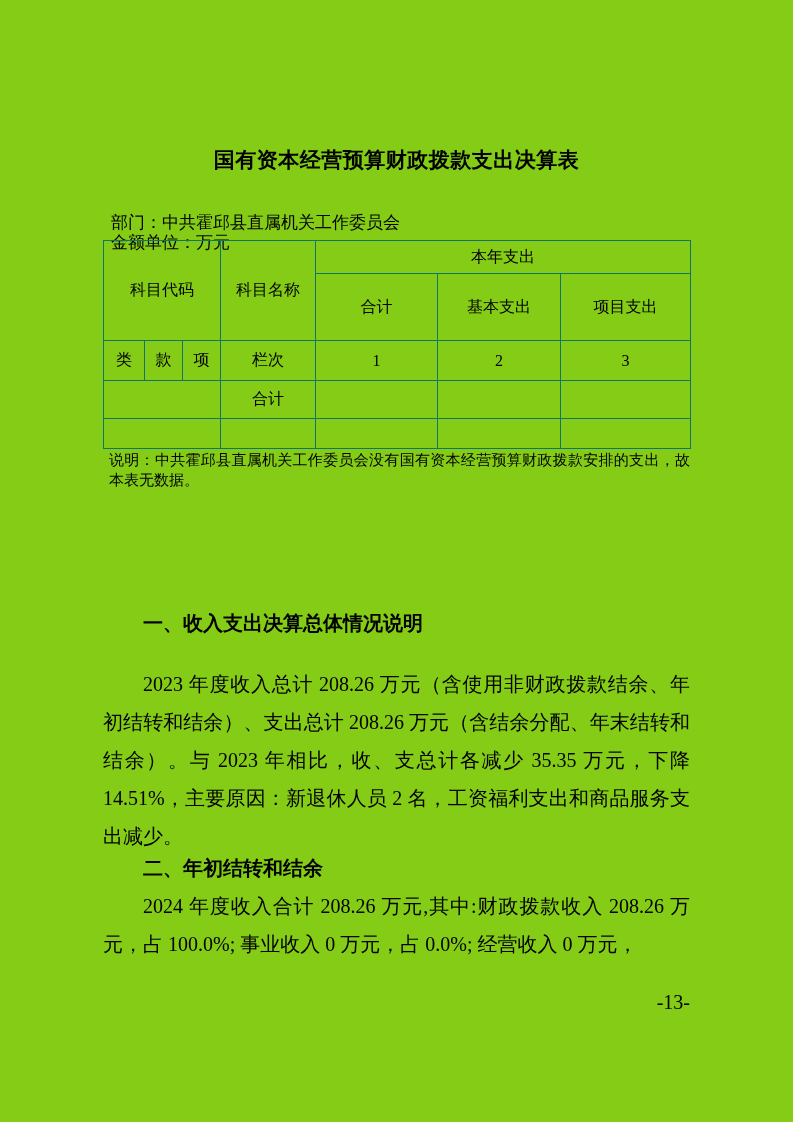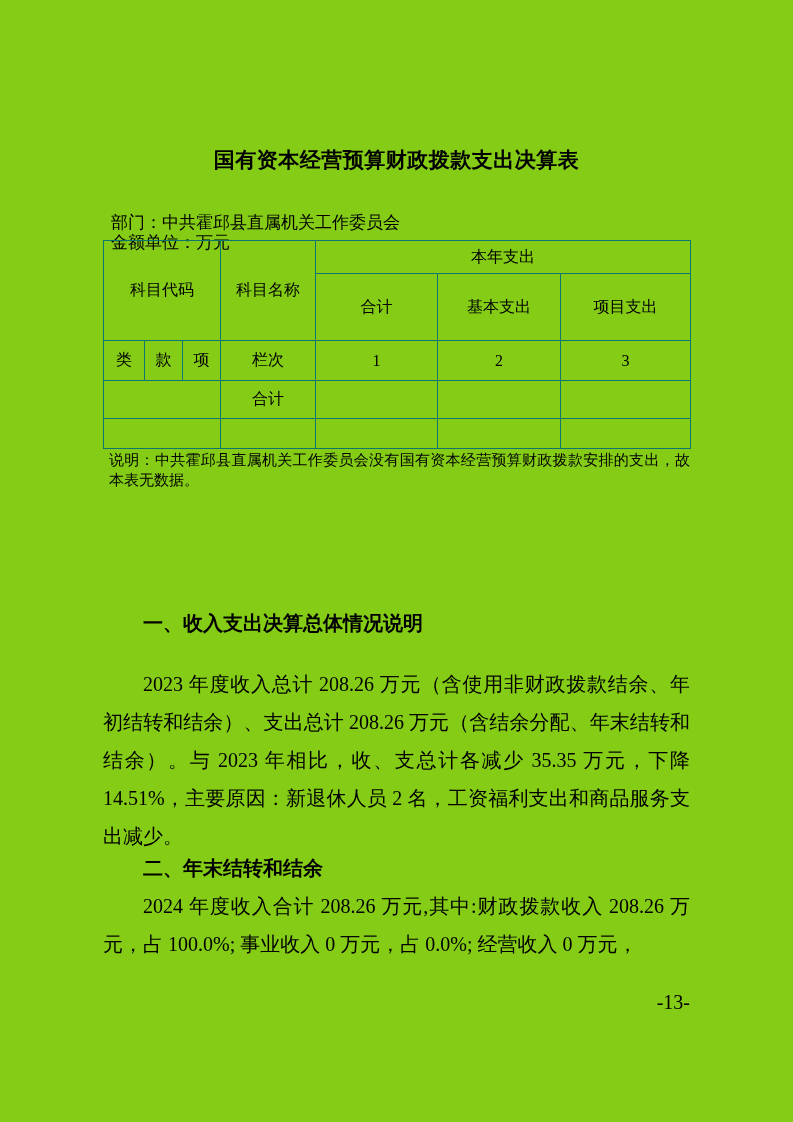--- a/index.html
+++ b/index.html
@@ -168,19 +168,19 @@
 
   <div class="block notes">
     <div>说明：中共霍邱县直属机关工作委员会没有国有资本经营预算财政拨款安排的支出，故本表无数据。</div>
   </div>
 
 
   <div class="block sec-heading s1">一、收入支出决算总体情况说明</div>
 
   <div class="block para p1">2023 年度收入总计 208.26 万元（含使用非财政拨款结余、年初结转和结余）、支出总计 208.26 万元（含结余分配、年末结转和结余）。与 2023 年相比，收、支总计各减少 35.35 万元，下降 14.51%，主要原因：新退休人员 2 名，工资福利支出和商品服务支出减少。</div>
 
-  <div class="block sec-heading s2">二、年末结转和结余</div>
+  <div class="block sec-heading s2">二、年初结转和结余</div>
 
   <div class="block para p2">2024 年度收入合计 208.26 万元,其中:财政拨款收入 208.26 万元，占 100.0%; 事业收入 0 万元，占 0.0%; 经营收入 0 万元，</div>
 
   <div class="block page-number">-13-</div>
 
 </div>
 
 </body></html>

